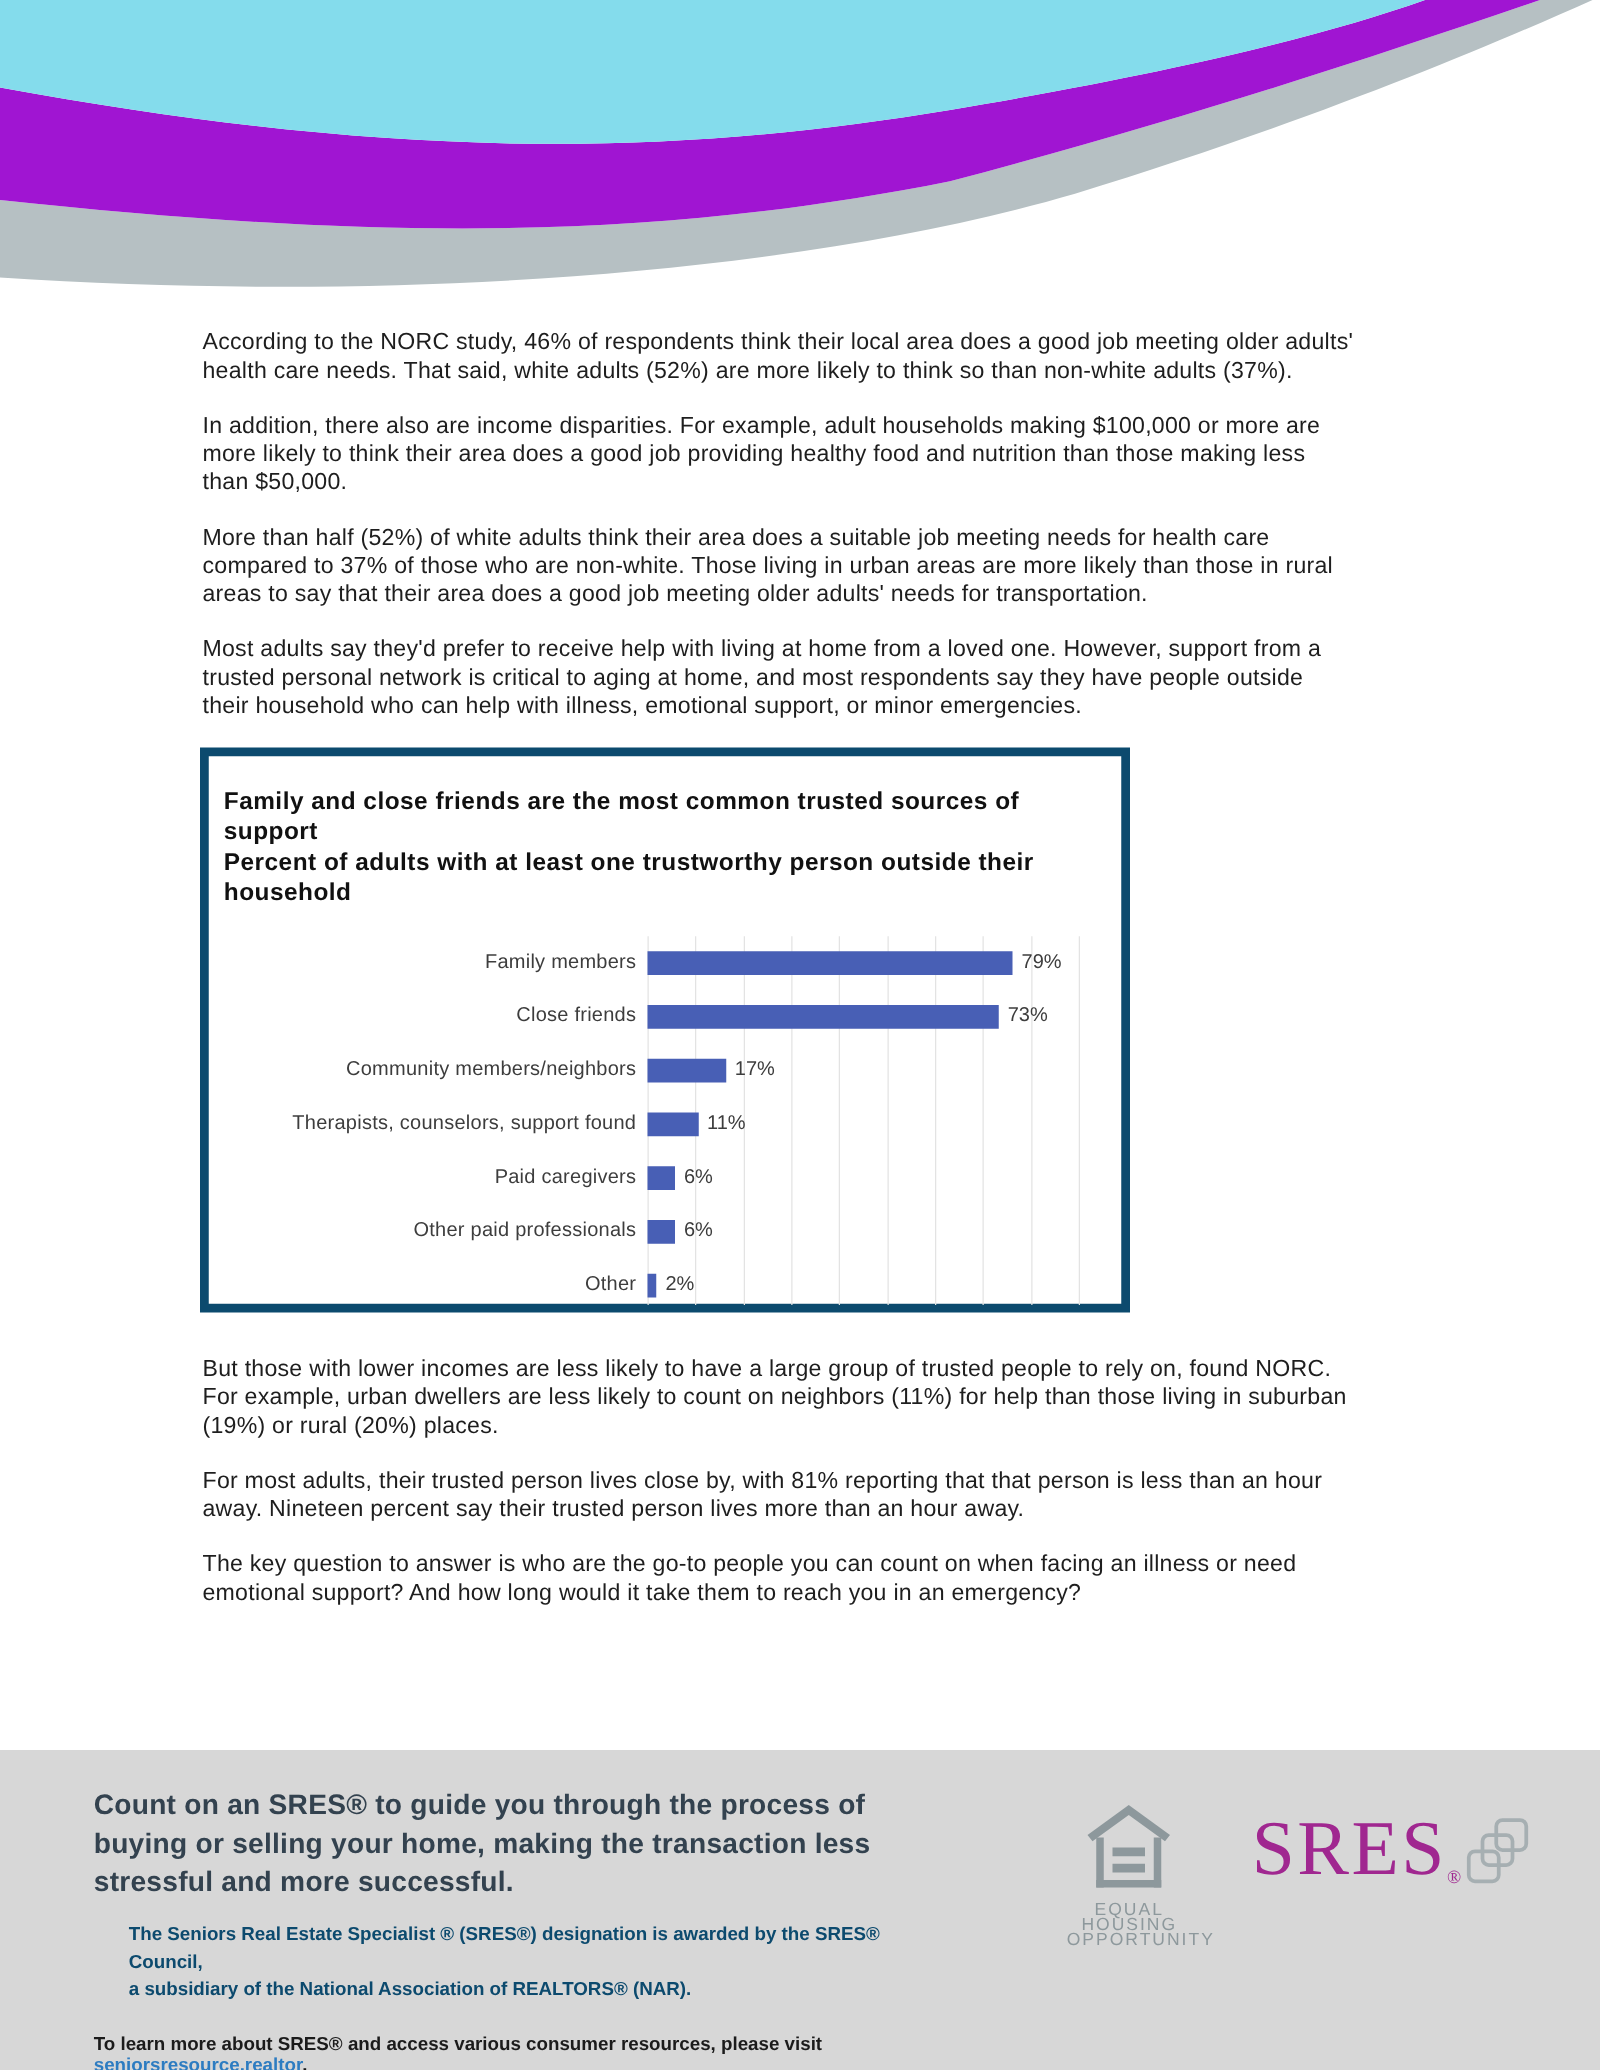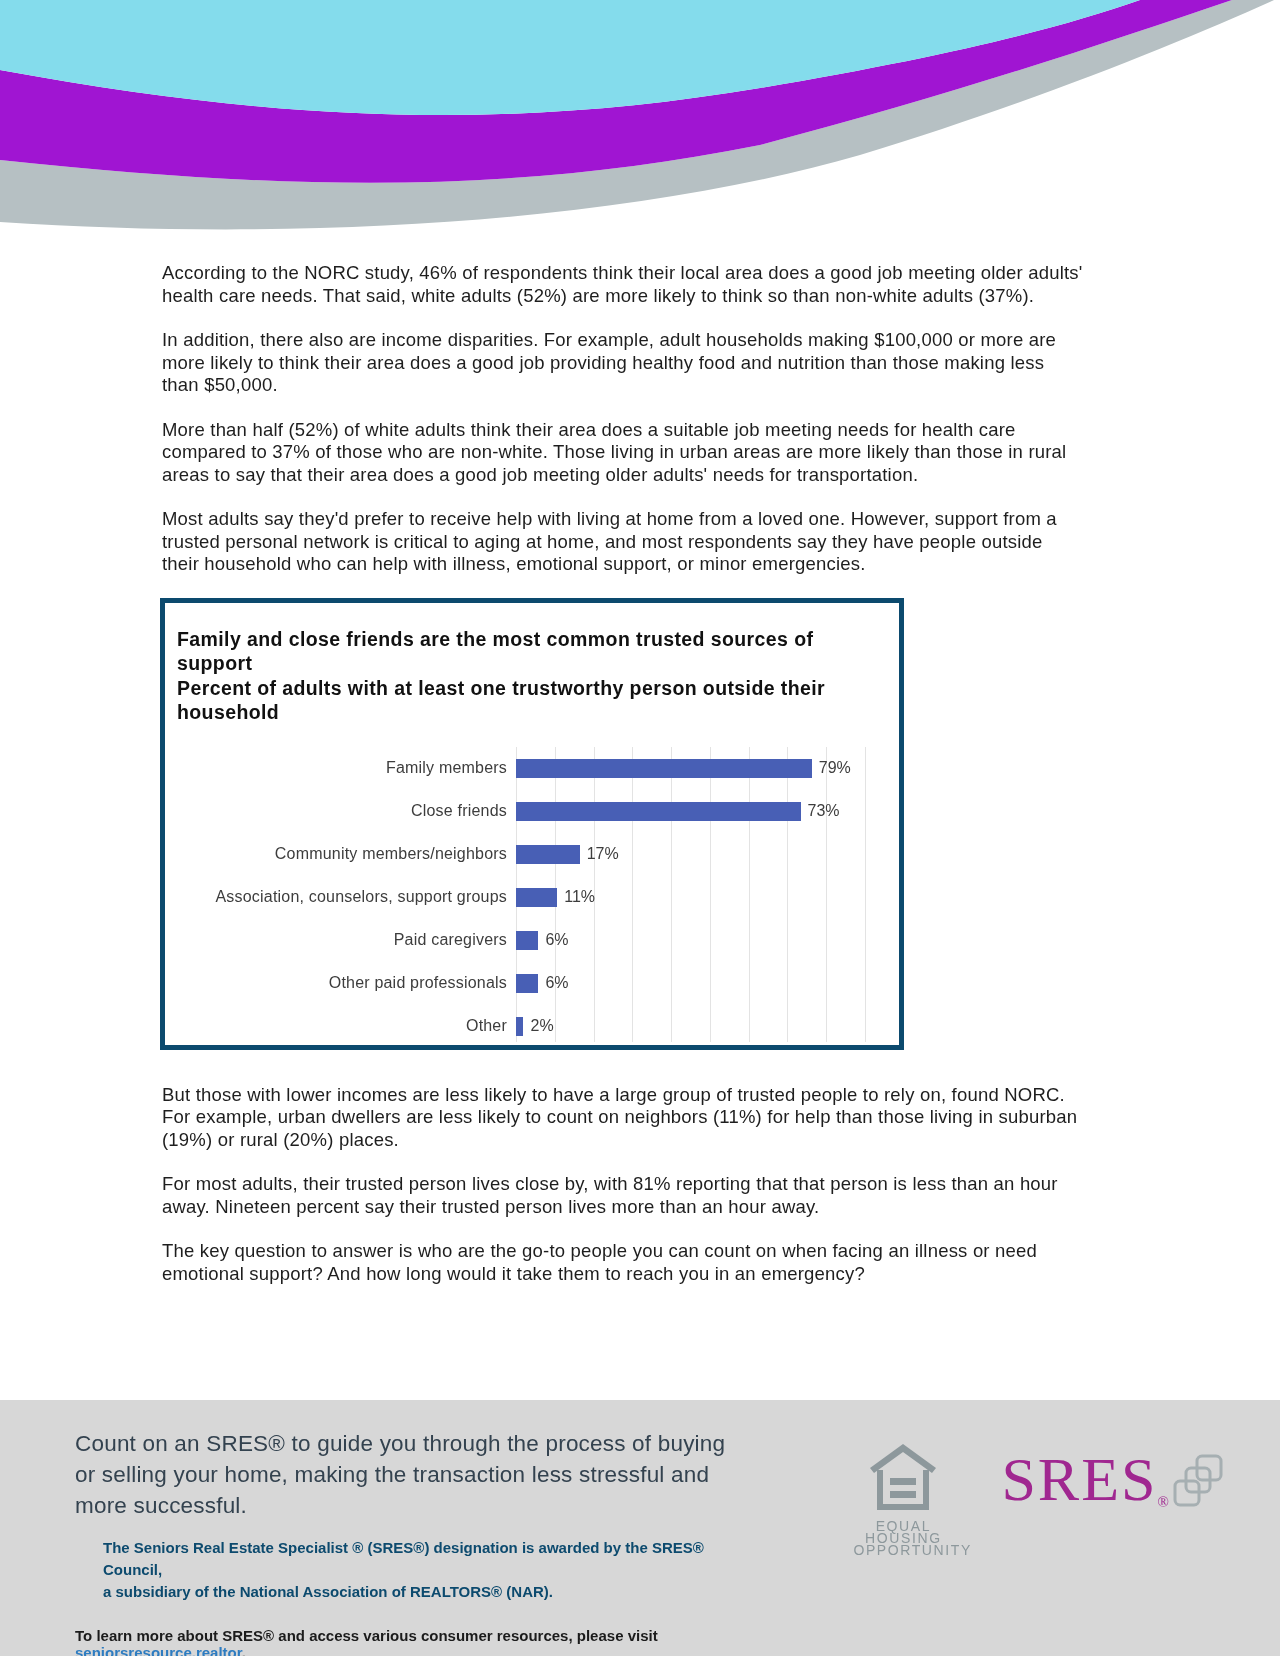--- a/index.html
+++ b/index.html
@@ -22,21 +22,21 @@
     font-size:18.5px;
     line-height:22.5px;
     letter-spacing:0.2px;
     color:#1e1e1e;
     margin:0 0 22px 0;
   }
 
   .chart-box {
     width:744px;
     height:452px;
-    border:5px solid #0c4a6e;
+    border:7px solid #0c4a6e;
     background:#ffffff;
     padding:24px 16px 14px 12px;
     margin:6px 0 34px -2px;
   }
   .chart-title {
     font-size:19.5px;
     font-weight:700;
     line-height:24.5px;
     letter-spacing:0.4px;
     color:#111111;
@@ -56,21 +56,21 @@
   .chart-value { font-size:16px; color:#3d3d3d; margin-left:7px; white-space:nowrap; }
 
   .footer {
     position:absolute; left:0; top:1400px;
     width:1280px; height:256px;
     background:#d7d7d7;
   }
   .footer-inner { display:flex; padding:28px 55px 0 75px; }
   .footer-left { width:660px; }
   .footer-headline {
-    font-size:22.5px; font-weight:400;
+    font-size:22.5px; font-weight:700;
     color:#33424f; line-height:31px; letter-spacing:0.2px;
     margin-bottom:16px;
   }
   .footer-sub { font-size:15px; font-weight:700; color:#0c4a6e; line-height:22px;margin-left:28px; }
   .footer-cta { font-size:15px; font-weight:700; color:#1b1b1b; margin-top:24px; }
   .footer-link { color:#2d7cc1; cursor:pointer; text-decoration:none; }
   .footer-right { margin-left:auto; display:flex; align-items:flex-start; gap:48px; padding-top:14px; }
   .eho-block { text-align:center; width:100px; }
   .eho-caption { font-size:14px; letter-spacing:1.6px; color:#8d989c; font-weight:400; line-height:12px; margin-top:4px; }
   .sres-logo { display:flex; align-items:flex-end; margin-top:6px; }
@@ -130,21 +130,21 @@
               </div>
             </div>
             <div class="chart-row">
               <div class="chart-label">Community members/neighbors</div>
               <div class="chart-barzone">
                 <div class="chart-bar" style="width: 18.8889%; background: rgb(72, 95, 181);"></div>
                 <span class="chart-value">17%</span>
               </div>
             </div>
             <div class="chart-row">
-              <div class="chart-label">Association, counselors, support groups</div>
+              <div class="chart-label">Therapists, counselors, support found</div>
               <div class="chart-barzone">
                 <div class="chart-bar" style="width: 12.2222%; background: rgb(72, 95, 181);"></div>
                 <span class="chart-value">11%</span>
               </div>
             </div>
             <div class="chart-row">
               <div class="chart-label">Paid caregivers</div>
               <div class="chart-barzone">
                 <div class="chart-bar" style="width: 6.66667%; background: rgb(72, 95, 181);"></div>
                 <span class="chart-value">6%</span>

